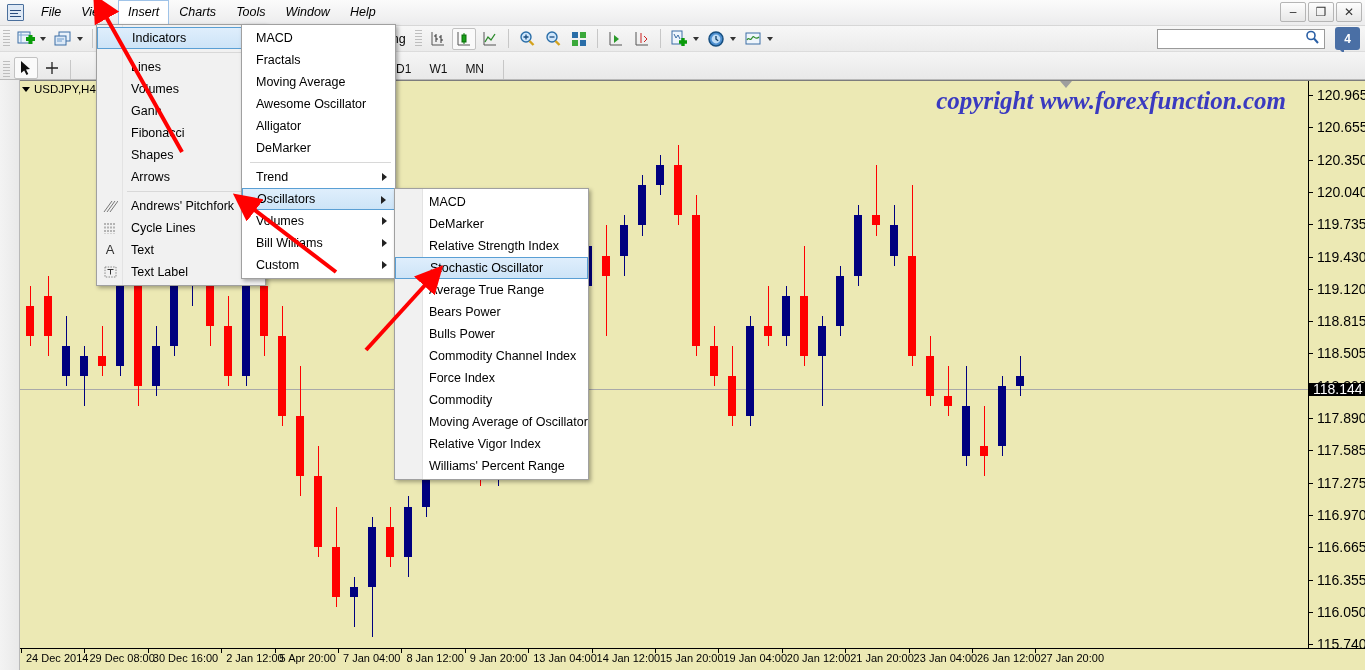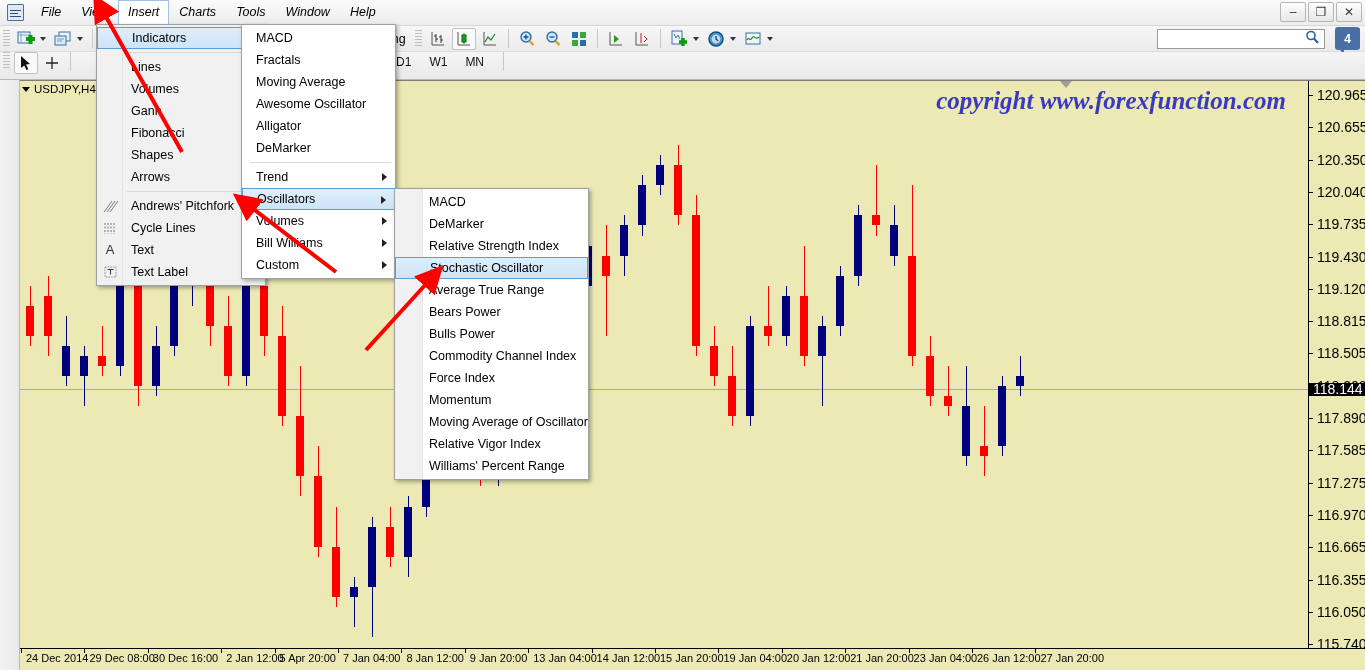--- a/index.html
+++ b/index.html
@@ -64,21 +64,21 @@
   .toolbar1 {
     position: absolute; left: 0; top: 26px; width: 1365px; height: 26px;
     background: linear-gradient(#f7f7f7,#ebebeb);
     border-bottom: 1px solid #dcdcdc;
     display: flex; align-items: center;
   }
   .toolbar2 {
     position: absolute; left: 0; top: 52px; width: 1365px; height: 28px;
     background: linear-gradient(#f5f5f5,#e9e9e9);
     border-bottom: 1px solid #b9b9b9;
-    display: flex; align-items: flex-start;
+    display: flex; align-items: flex-end;
   }
   .grip {
     width: 7px; height: 18px; margin: 0 3px;
     background-image: repeating-linear-gradient(to bottom, #b8b8b8 0 1px, transparent 1px 3px);
     background-size: 3px 3px; background-repeat: repeat;
     opacity: .9;
   }
   .tb-sep { width: 1px; height: 19px; background: #c7c7c7; margin: 0 5px; }
   .tbbtn {
     width: 24px; height: 22px; margin: 0 1px;
@@ -748,21 +748,21 @@
     <div class="gutter" style="width:28px;"></div>
   <div class="mi" style="padding-left: 34px; padding-right: 10px;"><span>MACD</span></div>
       <div class="mi" style="padding-left: 34px; padding-right: 10px;"><span>DeMarker</span></div>
       <div class="mi" style="padding-left: 34px; padding-right: 10px;"><span>Relative Strength Index</span></div>
       <div class="mi hl" style="padding-left: 34px; padding-right: 10px;"><span>Stochastic Oscillator</span></div>
       <div class="mi" style="padding-left: 34px; padding-right: 10px;"><span>Average True Range</span></div>
       <div class="mi" style="padding-left: 34px; padding-right: 10px;"><span>Bears Power</span></div>
       <div class="mi" style="padding-left: 34px; padding-right: 10px;"><span>Bulls Power</span></div>
       <div class="mi" style="padding-left: 34px; padding-right: 10px;"><span>Commodity Channel Index</span></div>
       <div class="mi" style="padding-left: 34px; padding-right: 10px;"><span>Force Index</span></div>
-      <div class="mi" style="padding-left: 34px; padding-right: 10px;"><span>Momentum</span></div>
+      <div class="mi" style="padding-left: 34px; padding-right: 10px;"><span>Commodity</span></div>
       <div class="mi" style="padding-left: 34px; padding-right: 10px;"><span>Moving Average of Oscillator</span></div>
       <div class="mi" style="padding-left: 34px; padding-right: 10px;"><span>Relative Vigor Index</span></div>
       <div class="mi" style="padding-left: 34px; padding-right: 10px;"><span>Williams' Percent Range</span></div>
     </div>
 
   <svg class="arrowsvg">
     <defs>
       <marker id="ah" markerWidth="7" markerHeight="7" refX="1" refY="3.5" orient="auto">
         <path d="M0,0 L7,3.5 L0,7 z" fill="#ff0000"></path>
       </marker>

